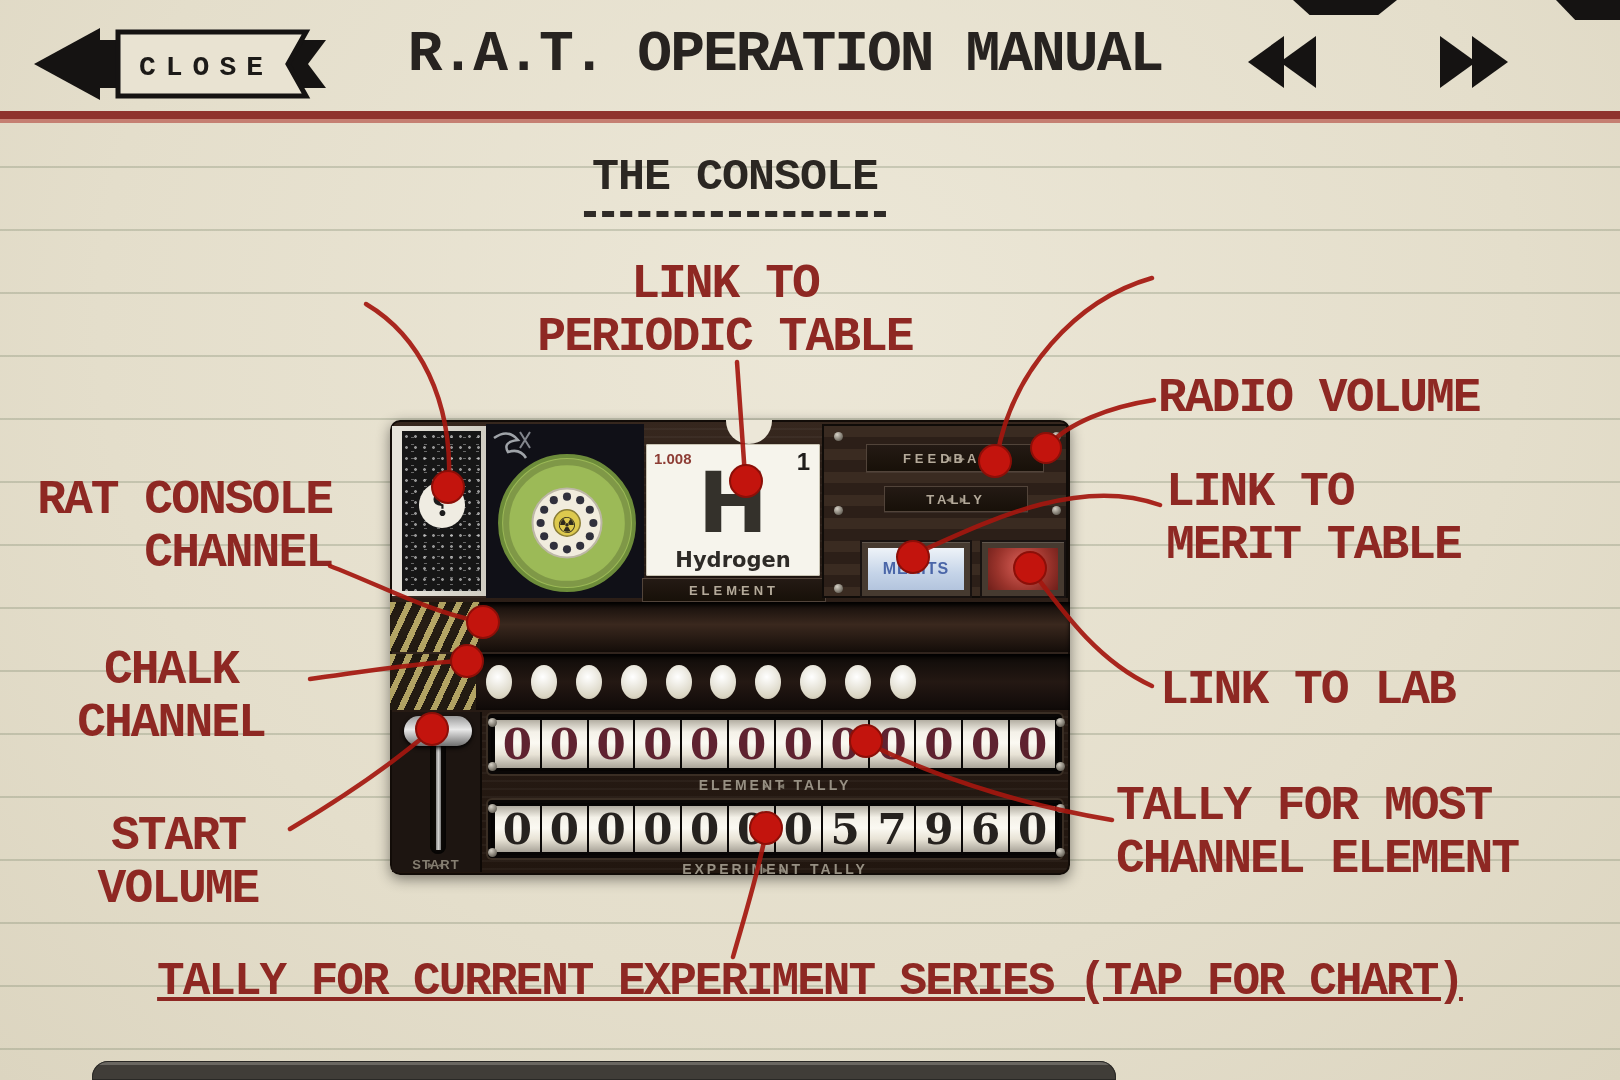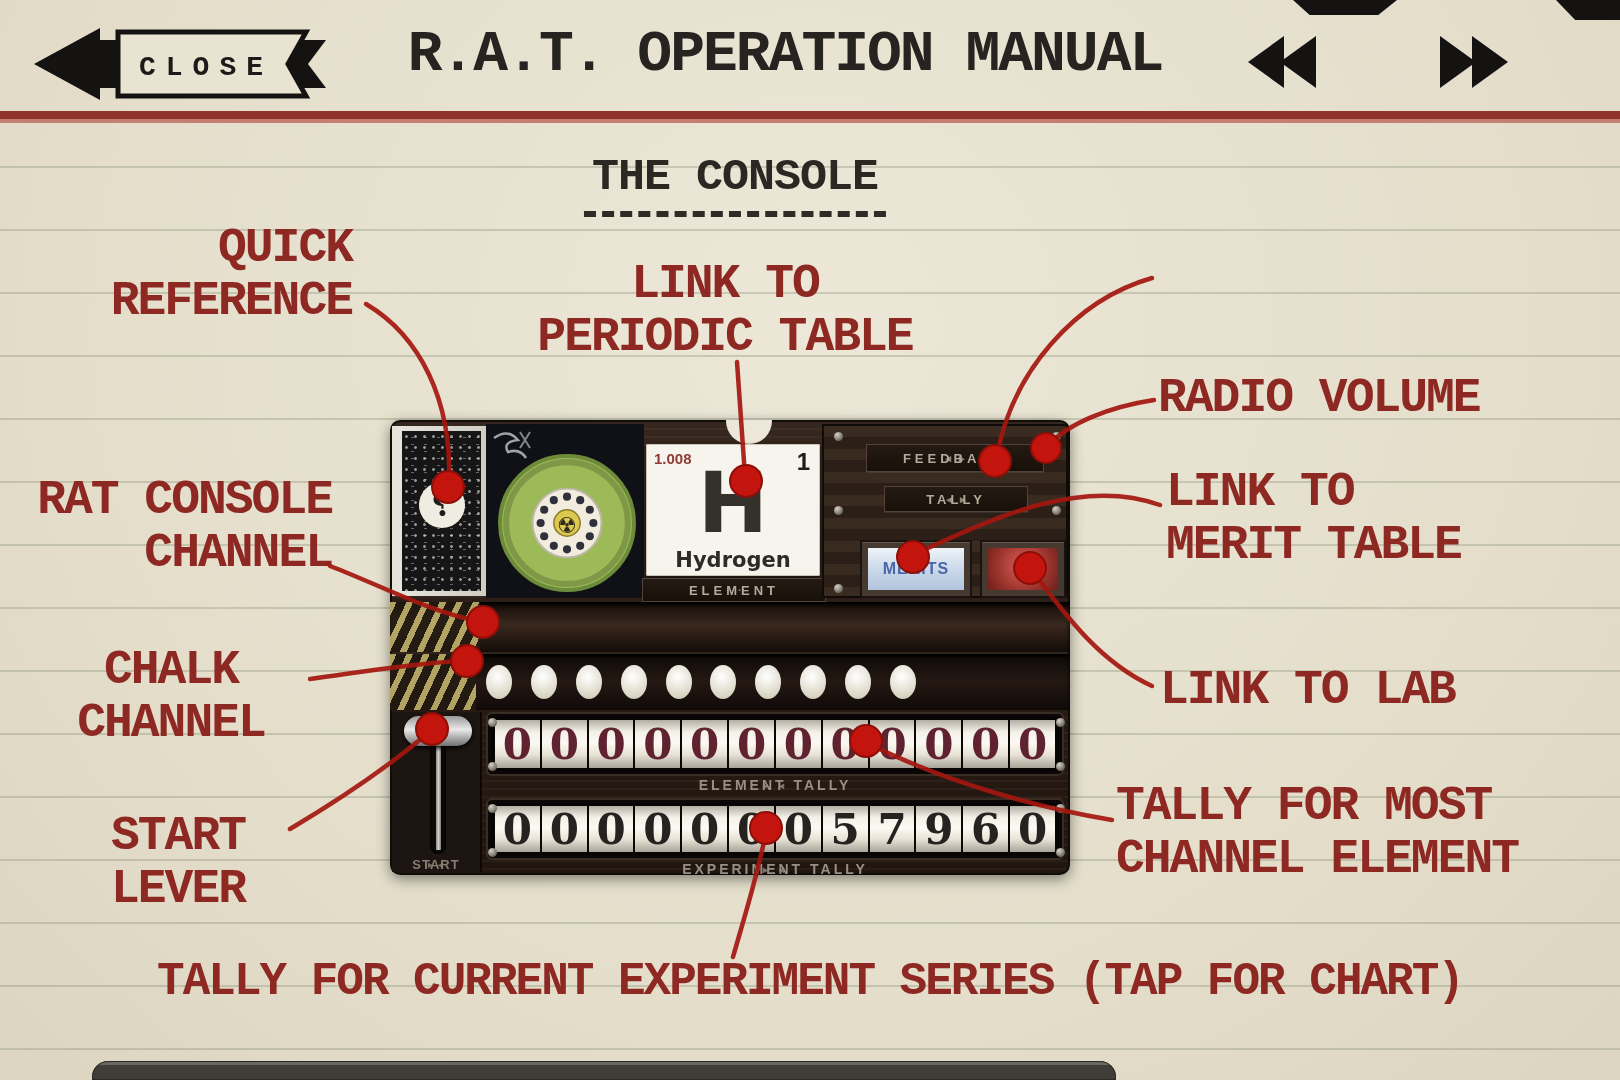--- a/index.html
+++ b/index.html
@@ -21,21 +21,21 @@
   .scrap2{left:1556px;top:0;width:64px;height:20px;clip-path:polygon(0 0,100% 0,100% 100%,30% 100%);}
   
   .section-title{position:absolute;left:735px;top:152px;transform:translateX(-50%);
                  font-size:45px;font-weight:bold;letter-spacing:-1px;color:#2b2722;
                  border-bottom:6px dashed #2f2b27;padding:0 8px 8px 8px;white-space:nowrap;}
   
   .callout{position:absolute;font-weight:bold;font-size:48px;line-height:53px;
            letter-spacing:-2px;color:#8e2823;white-space:nowrap;}
   .co-right{text-align:right;} .co-center{text-align:center;}
   .bottom-note{position:absolute;left:0;right:0;top:956px;text-align:center;
-               font-weight:bold;font-size:46px;letter-spacing:-2px;color:#8e2823;white-space:nowrap;}
+               font-weight:bold;font-size:46px;letter-spacing:-2px;color:#8e2823;white-space:nowrap;text-decoration:underline;}
   
   .console{position:absolute;left:390px;top:420px;width:680px;height:455px;border-radius:10px;
            background:repeating-linear-gradient(180deg,rgba(255,255,255,.035) 0 2px,transparent 2px 8px),
                       linear-gradient(180deg,#36271e,#2a1d16 45%,#21160f);
            box-shadow:0 4px 14px rgba(0,0,0,.45), inset 0 0 0 2px #120c08;}
   .console *{position:absolute;box-sizing:border-box;}
   .notch{left:336px;top:0;width:46px;height:24px;background:#ece7d8;border-radius:0 0 46px 46px;}
   
   .book{left:2px;top:6px;width:94px;height:170px;background:linear-gradient(90deg,#e6e3da 0 10px,#cfccc2);}
   .book-cover{left:10px;top:5px;right:5px;bottom:5px;background:#161616;
@@ -150,24 +150,20 @@
   <div class="nav-btn nav-next">
     <svg width="72" height="60" viewBox="0 0 72 60">
       <polygon points="2,4 2,56 38,30" fill="#151312"></polygon>
       <polygon points="34,4 34,56 70,30" fill="#151312"></polygon>
     </svg>
   </div>
   <div class="red-rule"></div>
 
   <div class="section-title">THE CONSOLE</div>
 
-  <div class="callout co-right" style="left:30px;top:222px;width:322px;">
-    <div>QUICK</div>
-      <div>REFERENCE</div>
-  </div>
   <div class="callout co-center" style="left:475px;top:258px;width:500px;">
     <div>LINK TO</div>
       <div>PERIODIC TABLE</div>
   </div>
   <div class="callout" style="left:1158px;top:372px;">
     <div>RADIO VOLUME</div>
   </div>
   <div class="callout" style="left:1166px;top:466px;">
     <div>LINK TO</div>
       <div>MERIT TABLE</div>
@@ -178,21 +174,21 @@
   </div>
   <div class="callout co-center" style="left:40px;top:644px;width:262px;">
     <div>CHALK</div>
       <div>CHANNEL</div>
   </div>
   <div class="callout" style="left:1160px;top:664px;">
     <div>LINK TO LAB</div>
   </div>
   <div class="callout co-center" style="left:72px;top:810px;width:212px;">
     <div>START</div>
-      <div>LEVER</div>
+      <div>VOLUME</div>
   </div>
   <div class="callout" style="left:1116px;top:780px;">
     <div>TALLY FOR MOST</div>
       <div>CHANNEL ELEMENT</div>
   </div>
   <div class="bottom-note">TALLY FOR CURRENT EXPERIMENT SERIES (TAP FOR CHART)</div>
 
   <div class="console">
     <div class="notch"></div>
 

